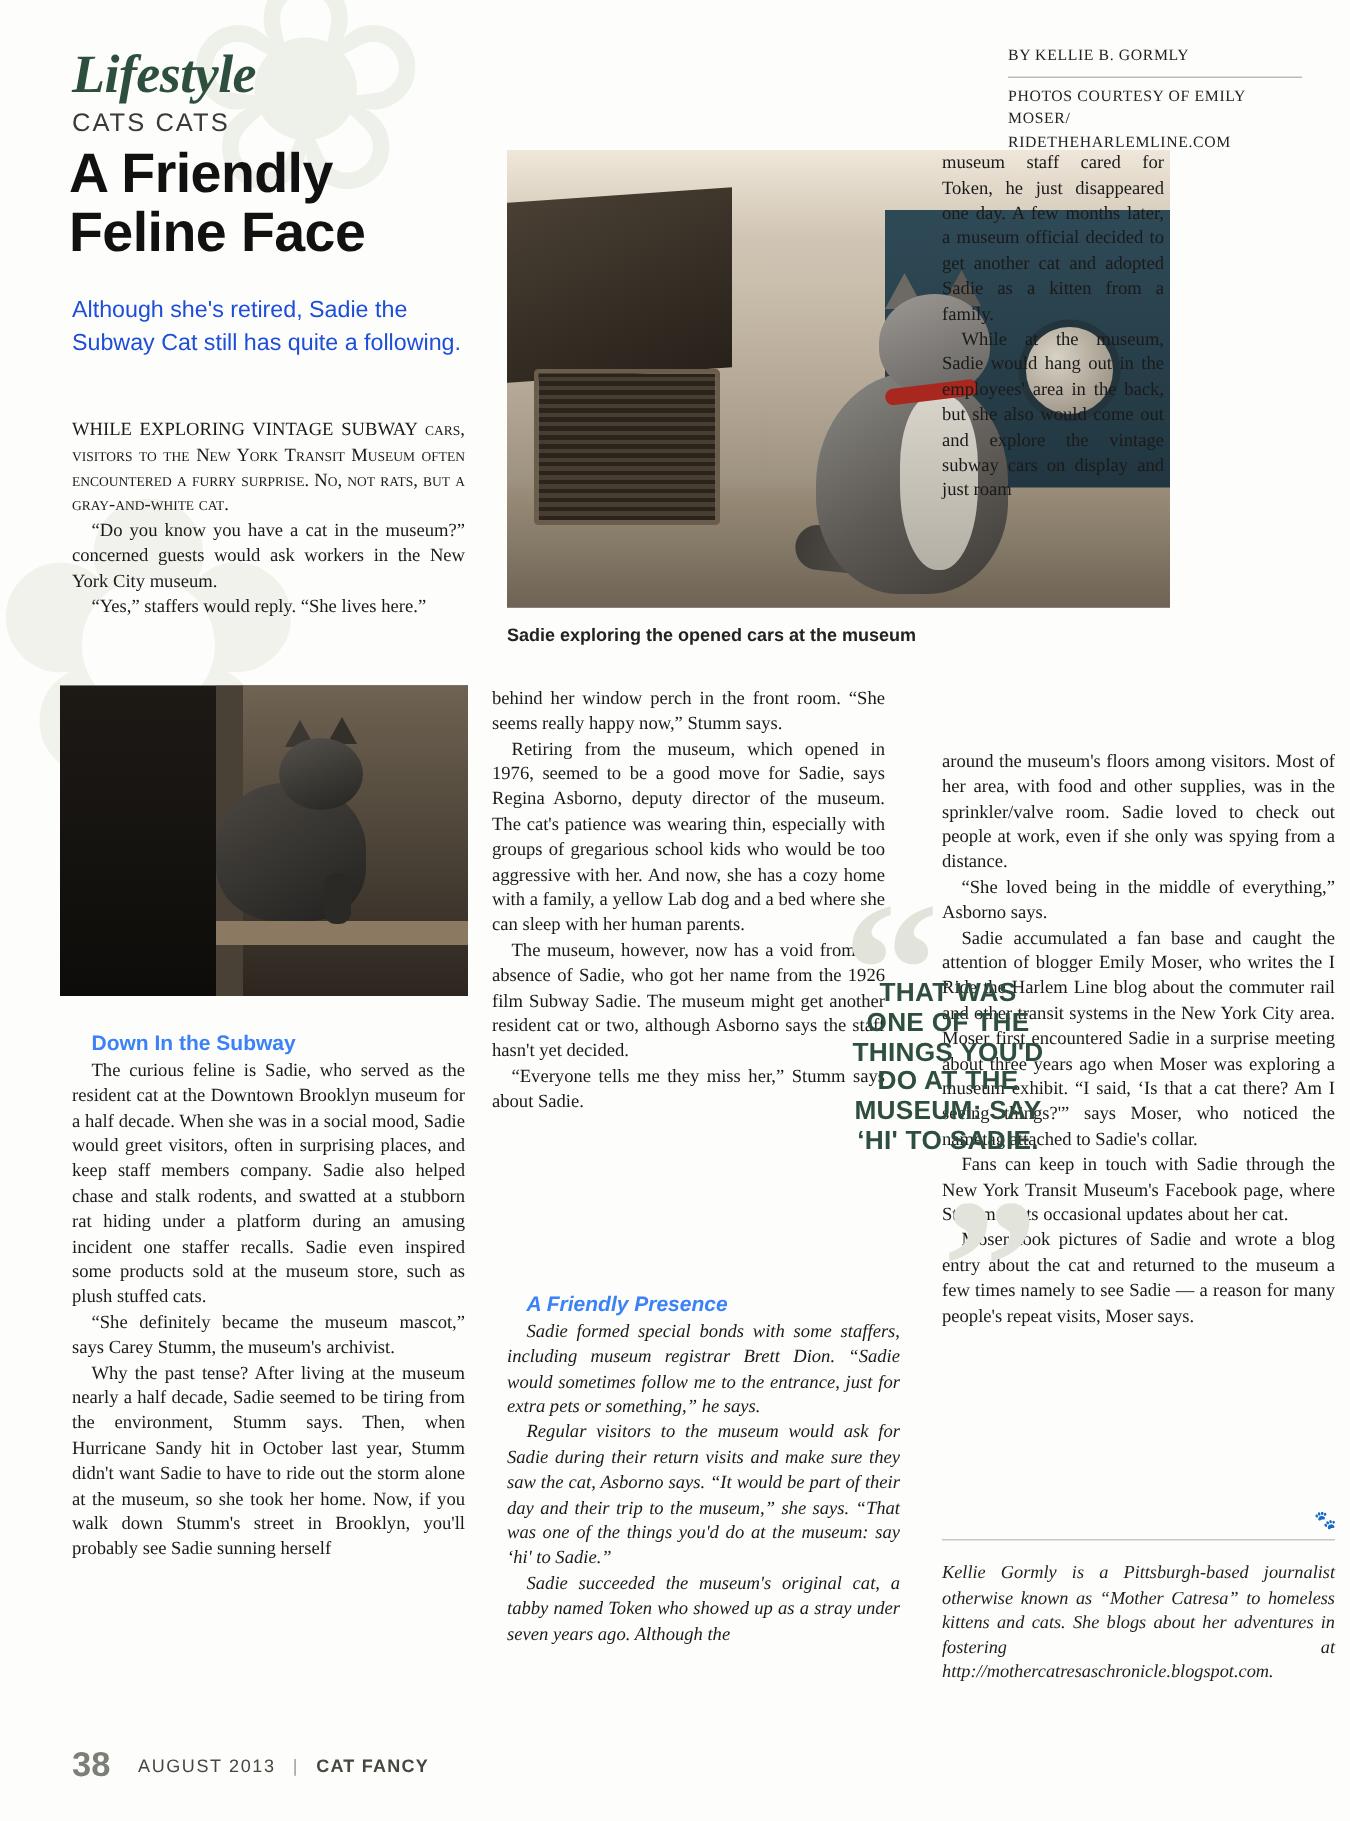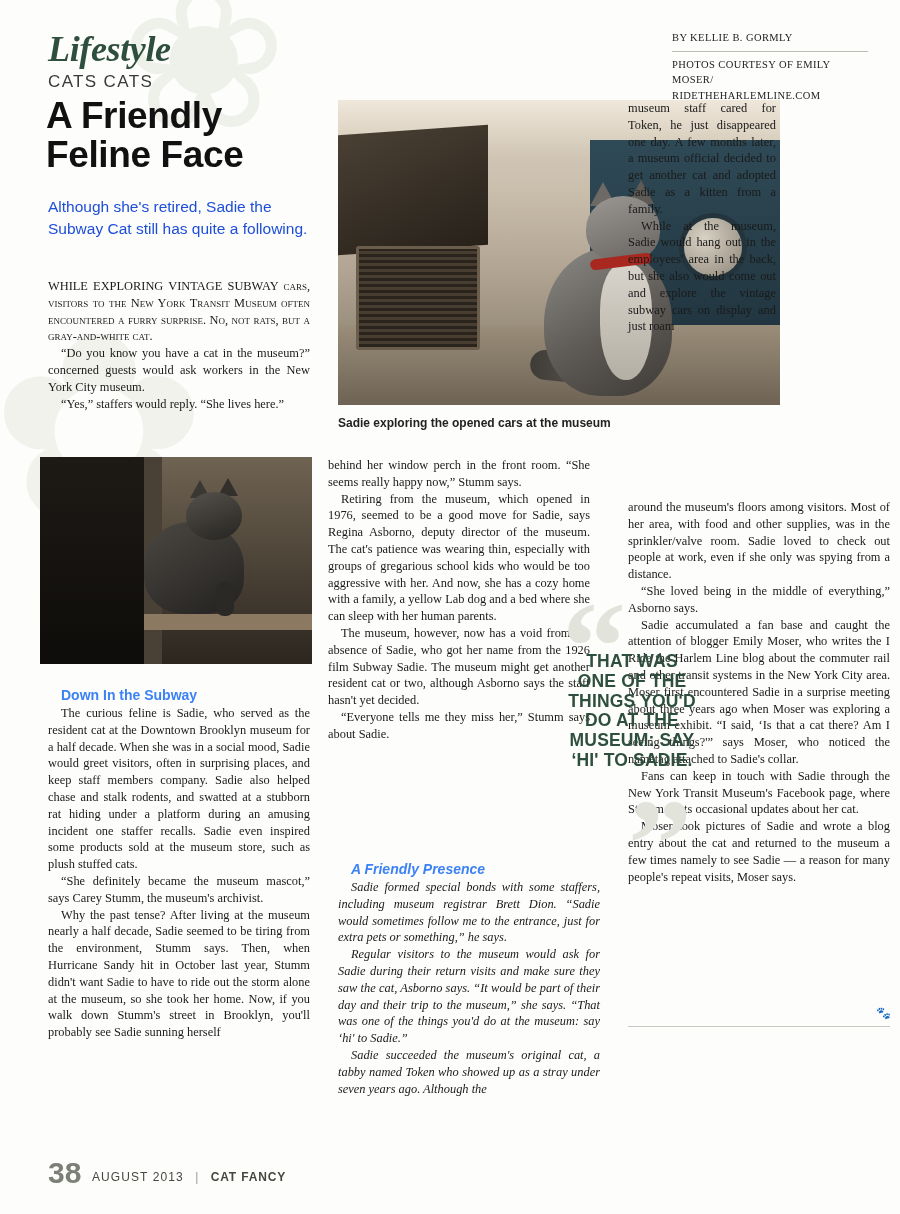--- a/index.html
+++ b/index.html
@@ -154,21 +154,21 @@
   
   .bio{
     position:absolute;left:628px;top:1040px;width:262px;
     font-style:italic;font-size:12.2px;line-height:1.36;text-align:justify;color:#1f1f1f;
   }
   .bio-rule{position:absolute;left:628px;top:1026px;width:262px;border-top:1px solid #c6c9c0;}
 
   
   .folio{
     position:absolute;left:48px;bottom:24px;
-    font-family:"Liberation Sans",sans-serif;font-weight:bold;font-size:30px;color:#7b7f76;
+    font-family:"Liberation Sans",sans-serif;font-weight:bold;font-size:23px;color:#7b7f76;
   }
   .footer-meta{
     position:absolute;left:92px;bottom:30px;
     font-family:"Liberation Sans",sans-serif;font-size:12px;letter-spacing:.09em;color:#44483f;
   }
   .footer-meta .bar{color:#9aa094;margin:0 7px;}
   .footer-meta .mag{font-weight:bold;letter-spacing:.07em;}
   .paw{color:#2f4f3e;font-size:12px;}
 </style>
 </head>
@@ -266,20 +266,21 @@
     <p>Moser took pictures of Sadie and wrote a blog entry about the cat and returned to the museum a few times namely to see Sadie — a reason for many people's repeat visits, Moser says.</p>
   </div>
 
   <div class="pullquote">
     <div class="pq-mark pq-open">“</div>
     <div class="pq-mark pq-close">”</div>
     <div class="pq-text">THAT WAS ONE OF THE THINGS YOU'D DO AT THE MUSEUM: SAY ‘HI' TO SADIE.</div>
   </div>
 
   <div class="bio-rule"></div>
+  <div class="bio">Kellie Gormly is a Pittsburgh-based journalist otherwise known as “Mother Catresa” to homeless kittens and cats. She blogs about her adventures in fostering at http://mothercatresaschronicle.blogspot.com.</div>
 
   <div class="folio">38</div>
   <div class="footer-meta">
     <span>AUGUST 2013</span>
     <span class="bar">|</span>
     <span class="mag">CAT FANCY</span>
   </div>
   <span class="paw" style="position:absolute;left:876px;top:1006px;">🐾</span>
 </div>
 

